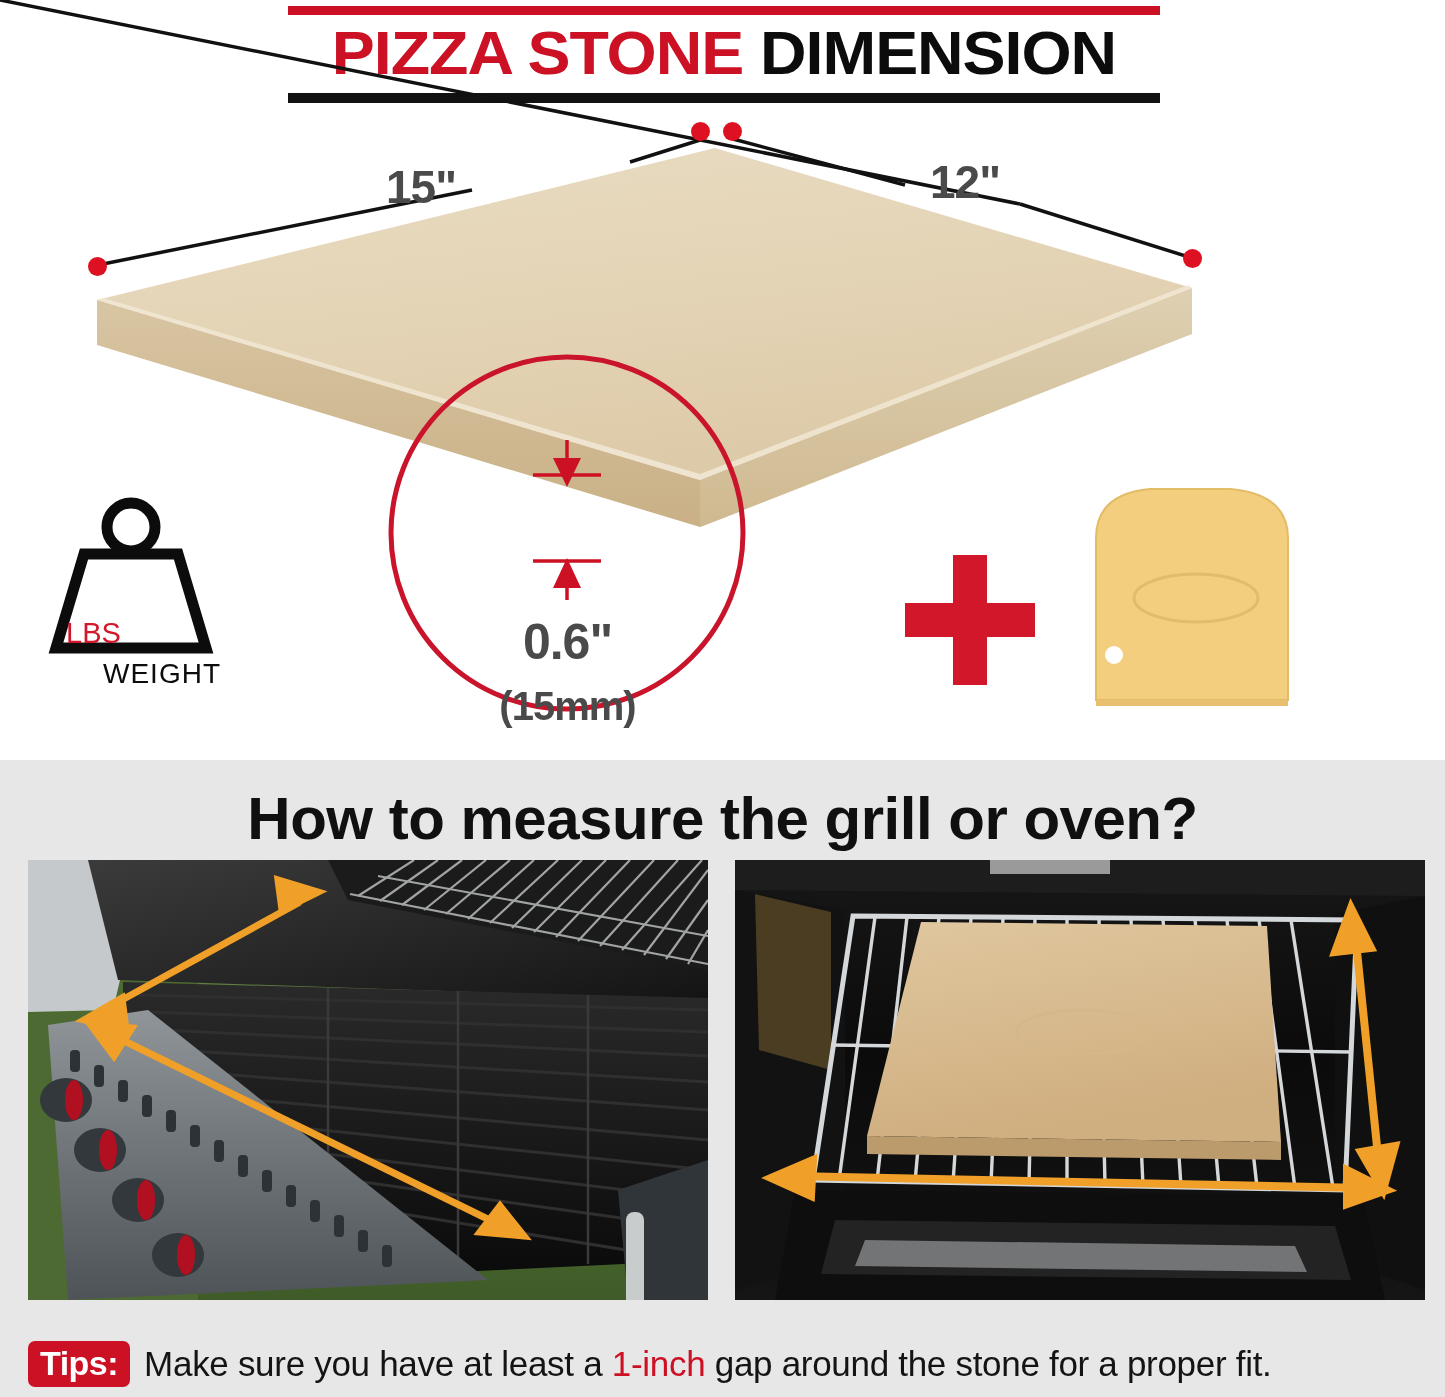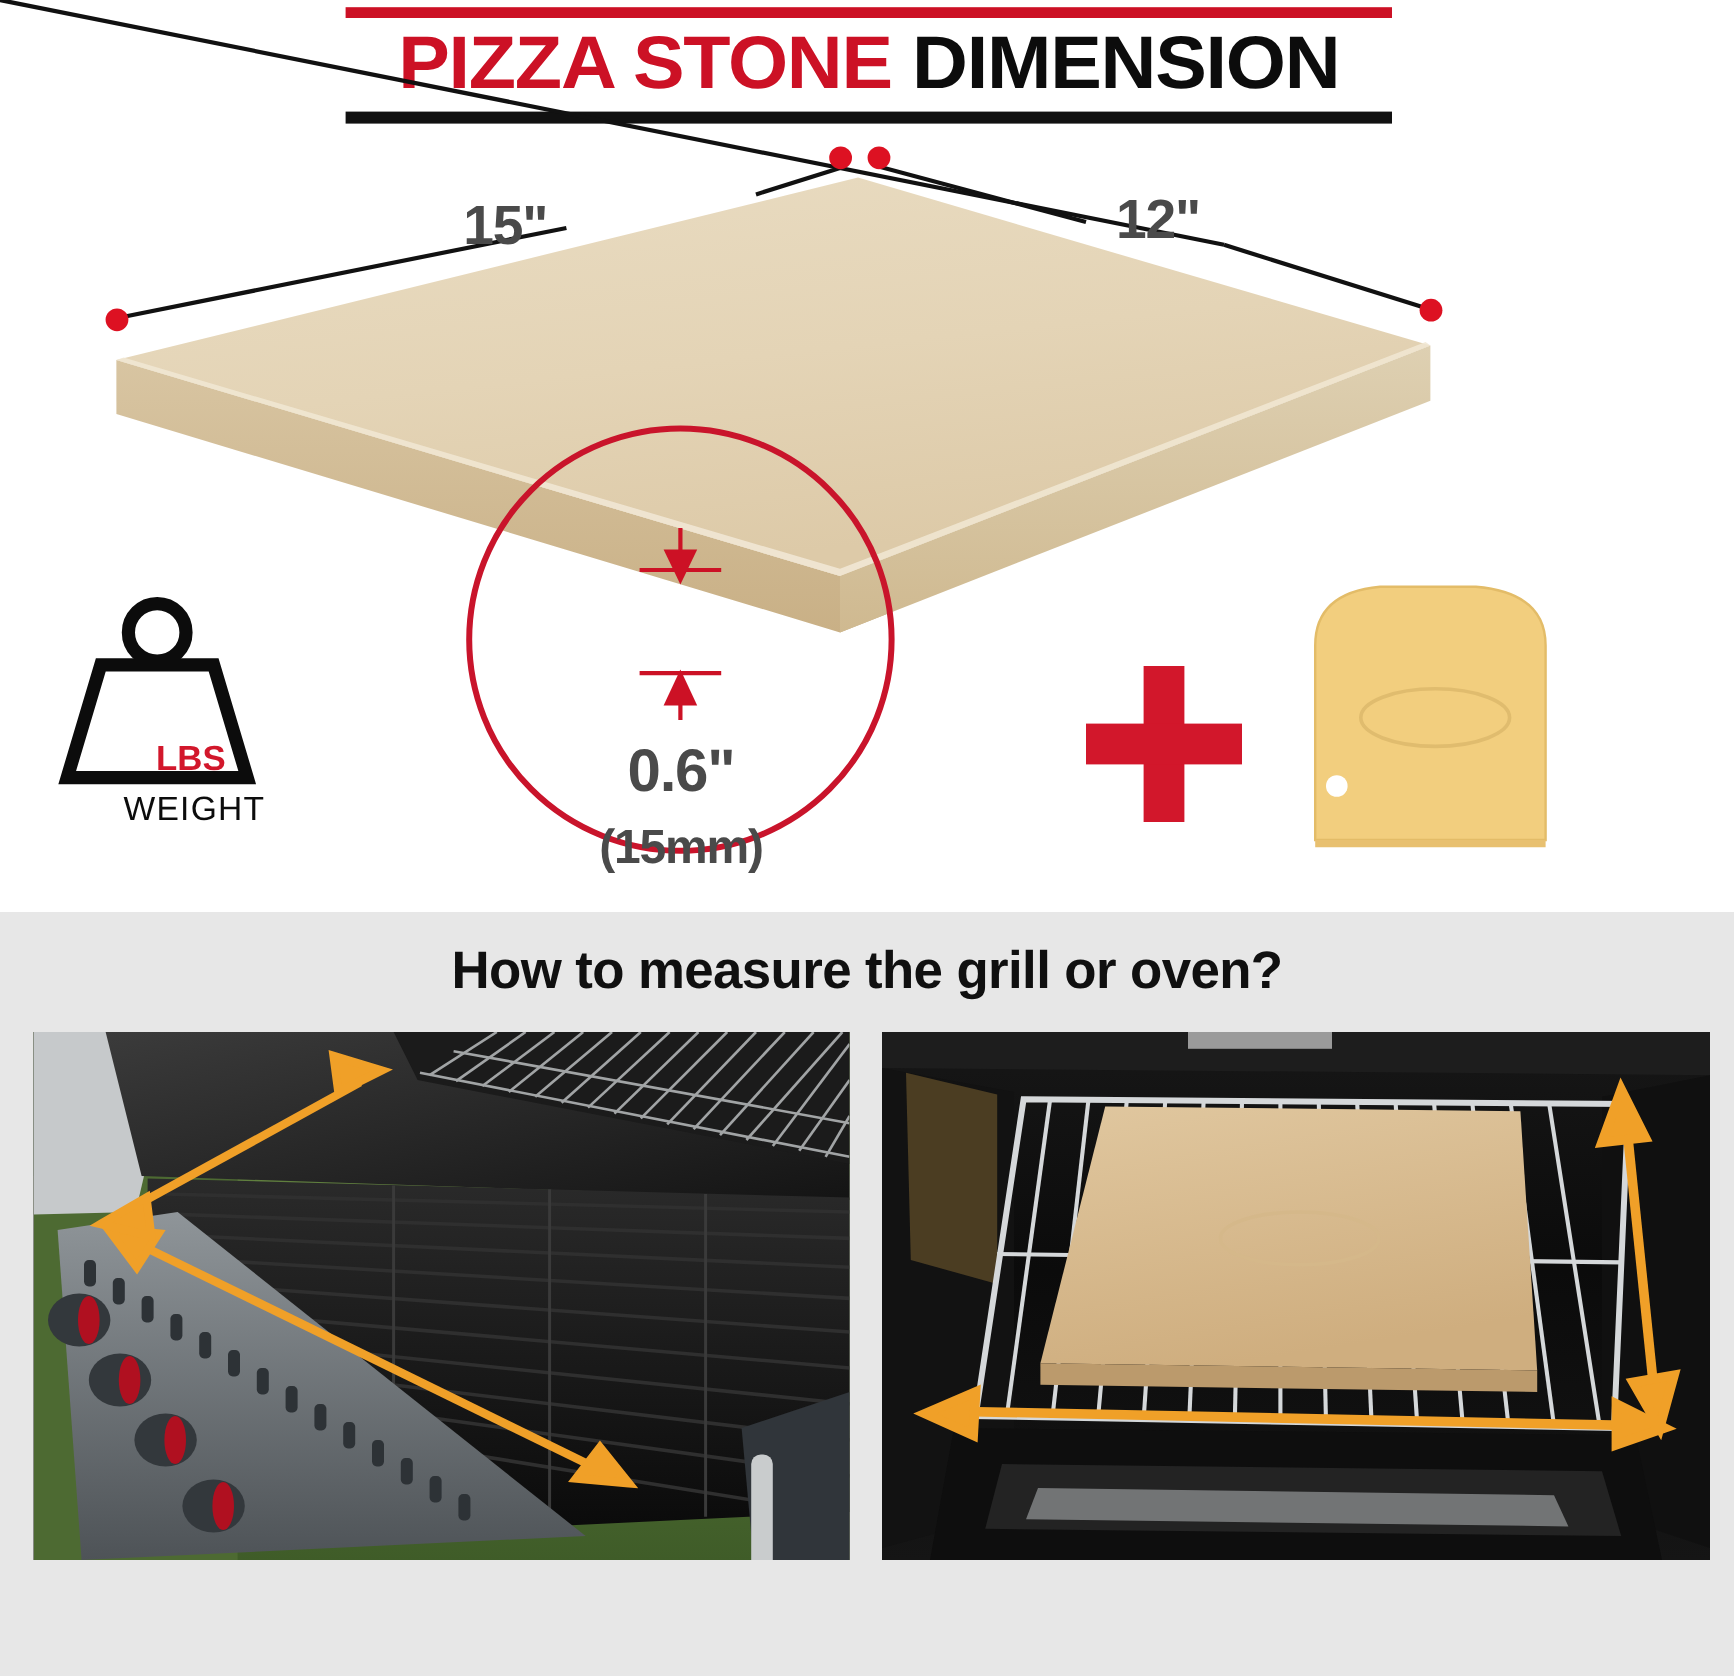--- a/index.html
+++ b/index.html
@@ -87,23 +87,22 @@
     color: #d2172b;
     font-weight: bold;
     font-size: 62px;
     line-height: 60px;
     letter-spacing: -2px;
   }
   #weight-unit {
     position: absolute;
     left: 0; top: 112px;
     width: 186px;
-    text-align: center;
     color: #d2172b;
-    font-weight: bold;
+    font-weight: normal;
     font-size: 29px;
     letter-spacing: 0px;
   }
   #weight-caption {
     position: absolute;
     left: 0; top: 153px;
     width: 192px;
     text-align: center;
     color: #0c0c0c;
     font-size: 28px;
@@ -161,21 +160,21 @@
     height: 637px;
     background: #e7e7e7;
   }
   #howto-heading {
     position: absolute;
     left: 0; top: 24px;
     width: 1445px;
     text-align: center;
     color: #101010;
     font-weight: bold;
-    font-size: 44px;
+    font-size: 60px;
     letter-spacing: -0.5px;
   }
 
   .photo-frame {
     position: absolute;
     top: 100px;
     height: 440px;
     overflow: hidden;
     background: #101010;
   }
@@ -484,14 +483,18 @@
         <polygon points="36,318 78,300 76,336"></polygon>
         <polygon points="652,330 612,344 612,310"></polygon>
 
         <line x1="620" y1="72" x2="644" y2="306"></line>
         <polygon points="616,48 636,88 600,92"></polygon>
         <polygon points="648,330 626,292 660,286"></polygon>
       </g>
     </svg>
   </div>
 
+  <div id="tips-bar">
+    <span id="tips-badge">Tips:</span>
+    <span id="tips-text"><span>Make sure you have at least a </span><span class="tips-hl">1-inch</span><span> gap around the stone for a proper fit.</span></span>
+  </div>
 
 </div>
 
 </body></html>

